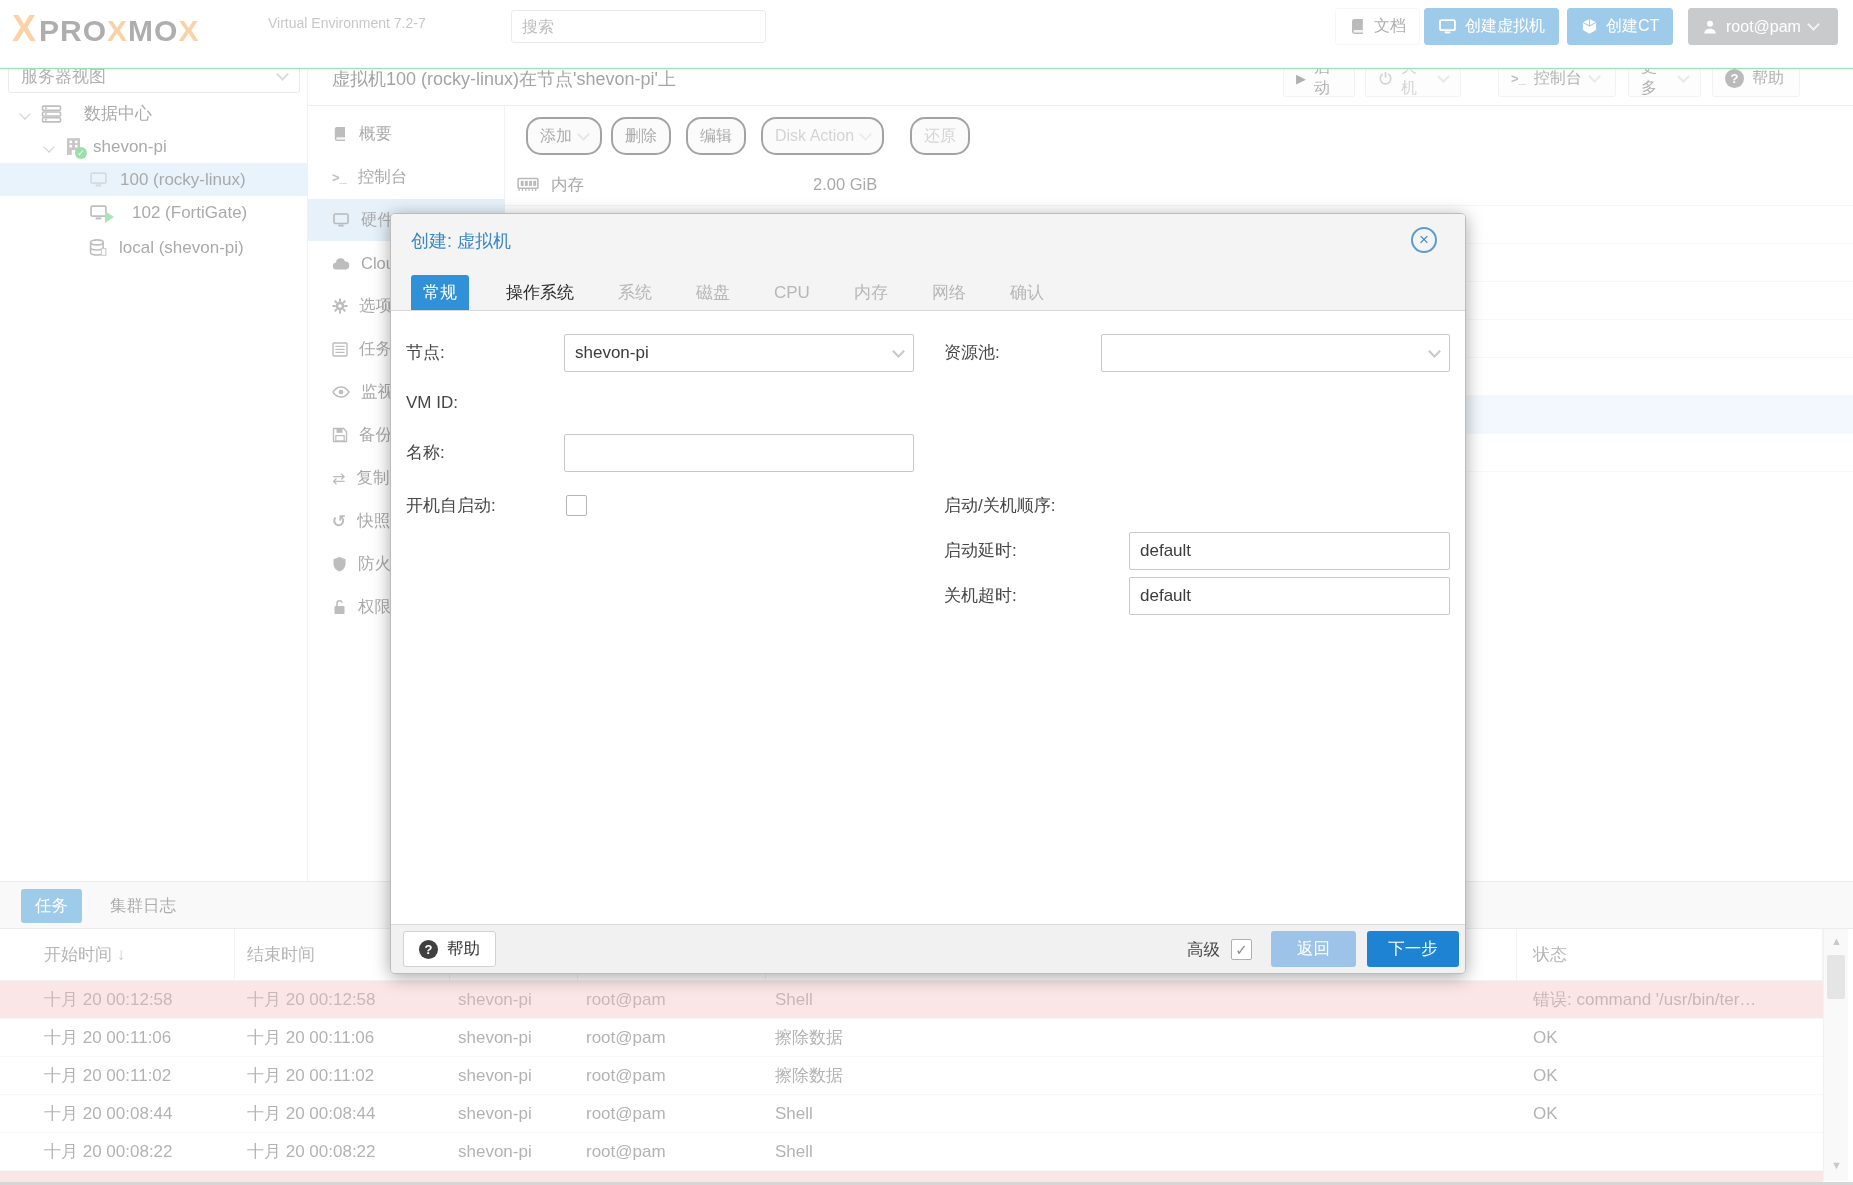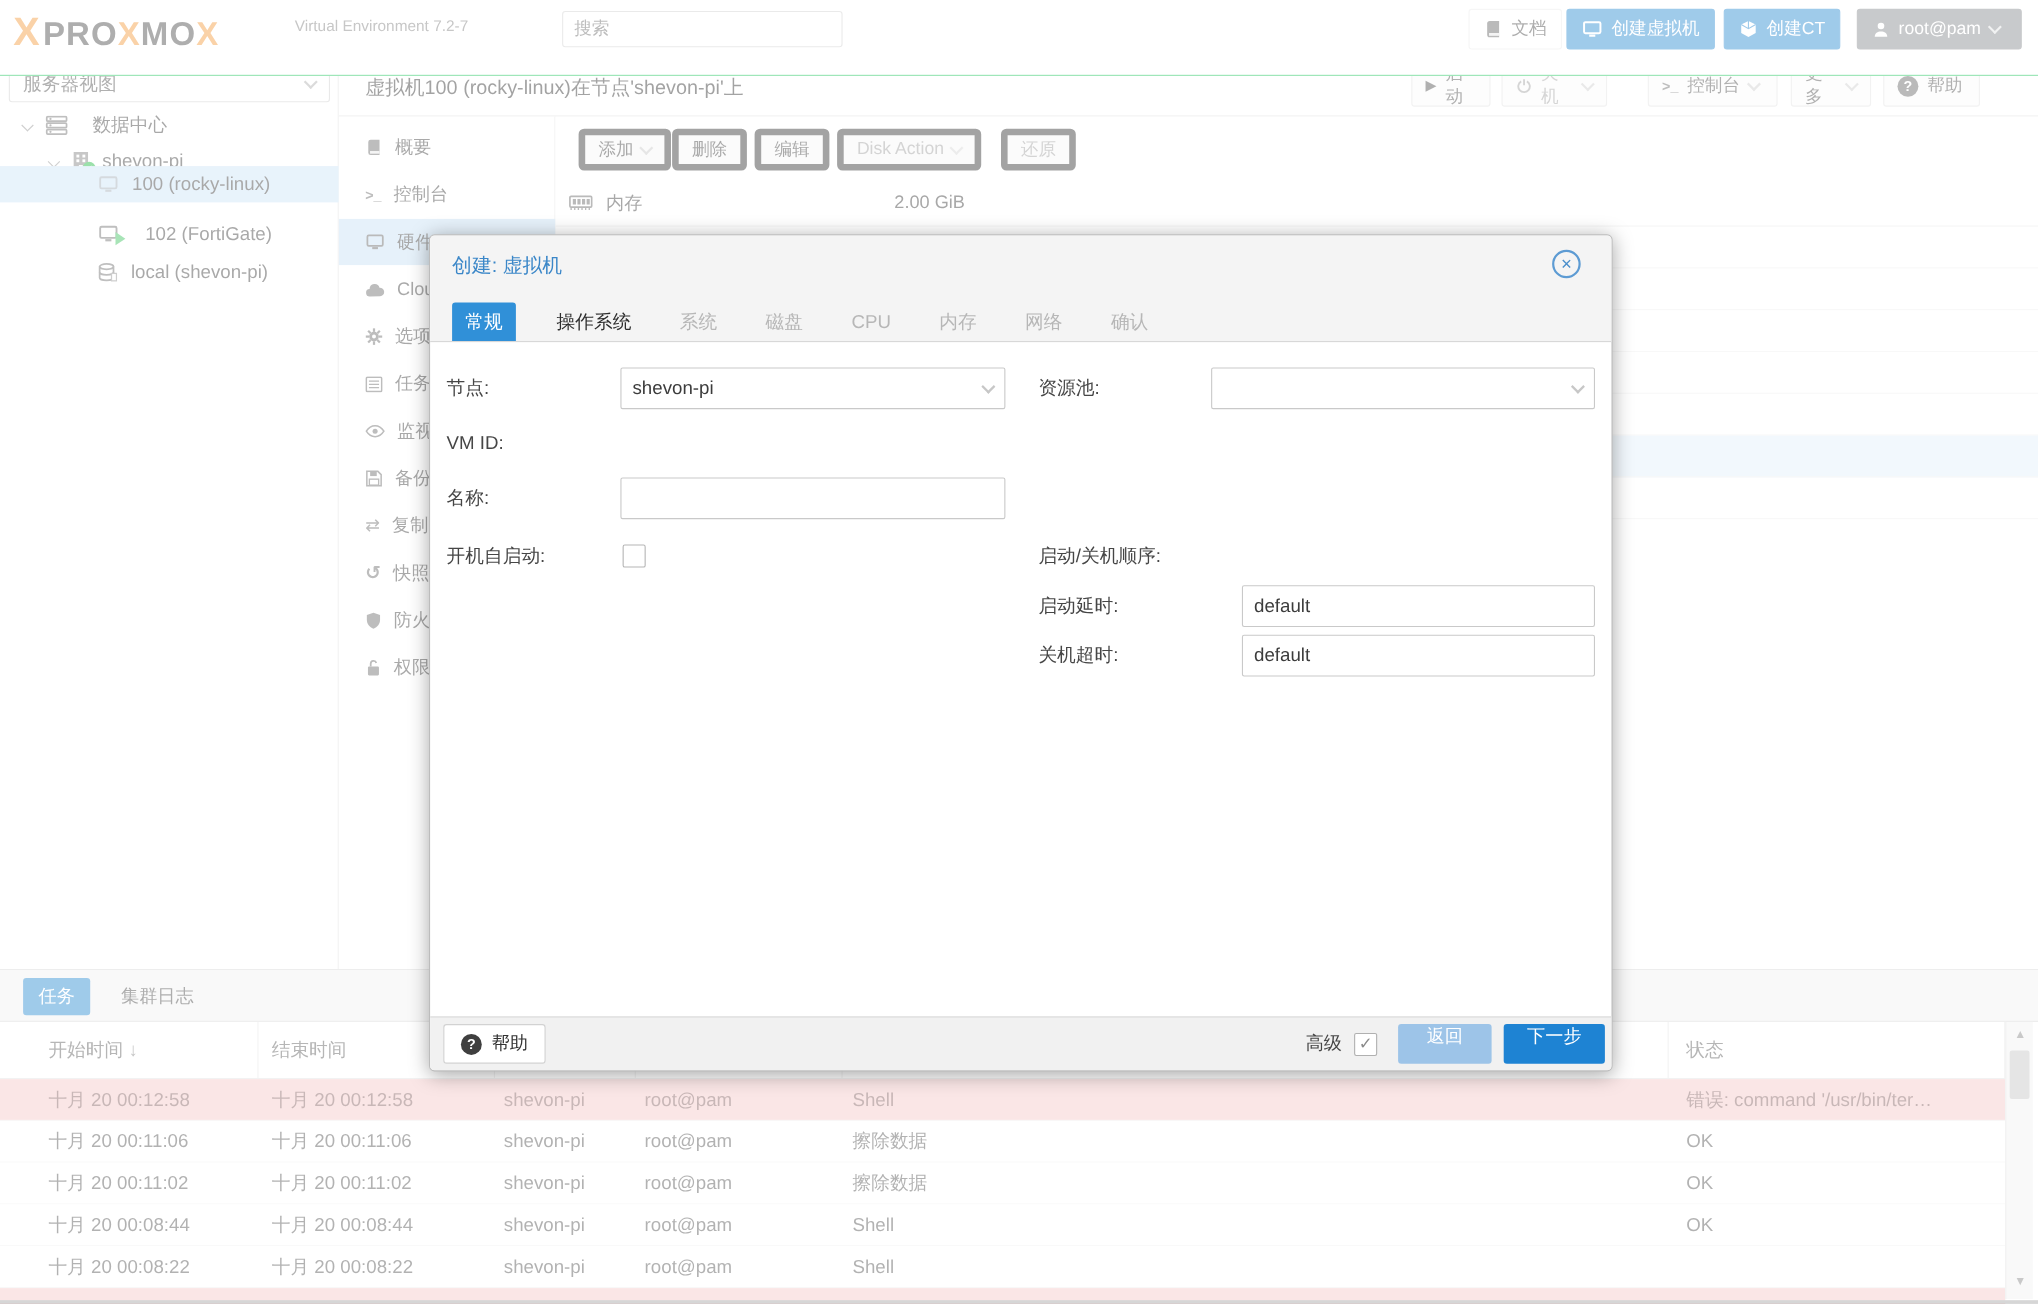--- a/index.html
+++ b/index.html
@@ -30,21 +30,21 @@
 .playtri{position:absolute;right:-6px;bottom:-2px;width:0;height:0;border-left:9px solid #49c76a;border-top:6px solid transparent;border-bottom:6px solid transparent}
 
 .titlebar{position:absolute;left:308px;top:53px;width:1545px;height:53px;background:#fff;border-bottom:1px solid #dcdcdc}
 .pgtitle{position:absolute;left:24px;top:14px;font-size:18px;color:#3f3f3f}
 .abtn{position:absolute;top:6px;height:38px;background:#fafafa;border:1px solid #e3e3e3;border-radius:3px;display:flex;align-items:center;gap:8px;padding:0 12px;font-size:16px;color:#5c5c5c;cursor:pointer}
 .abtn.dim{color:#a8a8a8}
 .submenu{position:absolute;left:308px;top:106px;width:197px;height:775px;background:#fff;border-right:1px solid #e4e4e4}
 .mi{position:absolute;left:0;width:197px;height:42px;display:flex;align-items:center;gap:11px;padding-left:24px;font-size:16.5px;color:#4c4c4c;cursor:pointer;white-space:nowrap}
 .mi.active{background:#cbe2f5}
 .hwpanel{position:absolute;left:505px;top:106px;width:1348px;height:775px;background:#fff}
-.tbtn{position:absolute;top:11px;height:38px;background:#f6f6f6;border:6px solid #404040;border-radius:5px;display:flex;align-items:center;gap:7px;padding:0 12px;font-size:16px;color:#4e4e4e;cursor:pointer}
+.tbtn{position:absolute;top:11px;height:38px;background:#f6f6f6;border:2px solid #404040;border-radius:15px;display:flex;align-items:center;gap:7px;padding:0 12px;font-size:16px;color:#4e4e4e;cursor:pointer}
 .tbtn.dim{color:#a5a5a5}
 .hwrow{position:absolute;left:0;top:58px;width:1348px;height:42px;border-bottom:1px solid #ececec;display:flex;align-items:center;font-size:16.5px;color:#4a4a4a}
 .faintrow{position:absolute;left:0;width:1348px;height:38px;border-bottom:1px solid #f0f0f0}
 
 .bottom{position:absolute;left:0;top:881px;width:1853px;height:304px;background:#fff;border-top:1px solid #d5d5d5}
 .btabrow{position:absolute;left:0;top:0;width:1853px;height:47px;background:#f2f2f2;border-bottom:1px solid #d8d8d8}
 .btab{position:absolute;top:7px;height:34px;border-radius:3px;display:flex;align-items:center;padding:0 14px;font-size:16.5px;cursor:pointer}
 .btab.active{background:#3892d4;color:#fff}
 .btab.plain{color:#555}
 .thead{position:absolute;left:0;top:47px;width:1823px;height:52px;background:#fff;border-bottom:1px solid #e4e4e4;display:flex;font-size:17px;color:#666}
@@ -73,21 +73,21 @@
 .fcombo{position:absolute;height:38px;border:1px solid #c9c9c9;border-radius:2px;background:#fff;font-size:17px;color:#3c3c3c;display:flex;align-items:center;padding:0 10px;cursor:pointer}
 .fcombo .chev{margin-left:auto;color:#b5b5b5}
 .spin{position:absolute;right:8px;top:6px;display:flex;flex-direction:column;gap:3px}
 .spin i{width:0;height:0;border-left:5px solid transparent;border-right:5px solid transparent;display:block;cursor:pointer}
 .spin .up{border-bottom:7px solid #b8b8b8}
 .spin .dn{border-top:7px solid #b8b8b8}
 .cbox{position:absolute;width:21px;height:21px;border:1.5px solid #b5b5b5;border-radius:2px;background:#fff;cursor:pointer}
 .mfoot{position:absolute;left:0;bottom:0;width:100%;height:49px;background:#f1f1f1;border-top:1px solid #dadada}
 .helpbtn{position:absolute;left:12px;top:6px;height:36px;background:#fff;border:1px solid #d2d2d2;border-radius:3px;display:flex;align-items:center;gap:9px;padding:0 15px;font-size:16.5px;color:#333;cursor:pointer}
 .qcirc{width:19px;height:19px;border-radius:50%;background:#3f3f3f;color:#fff;font-size:13px;line-height:19px;text-align:center;font-weight:bold}
-.mbtn{position:absolute;top:6px;height:36px;border-radius:3px;font-size:16.5px;color:#fff;display:flex;justify-content:center;cursor:pointer}
+.mbtn{position:absolute;top:6px;height:36px;border-radius:3px;font-size:16.5px;color:#fff;display:flex;align-items:center;justify-content:center;cursor:pointer}
 .mbtn.back{background:#9dc4e8;width:85px}
 .mbtn.next{background:#1e83d3;width:92px}
 .advchk{position:absolute;width:21px;height:21px;border:1.5px solid #b0b0b0;border-radius:2px;background:#fff;color:#8a8a8a;font-size:15px;line-height:19px;text-align:center;cursor:pointer}
 svg{display:block}
 </style>
 </head>
 <body>
 
 <div class="hdr">
   <div class="logo"><span class="bigx">X</span><span>PRO</span><span class="ox">X</span><span>MO</span><span class="ox">X</span></div>
@@ -162,21 +162,21 @@
           <rect x="8.2" y="3" width="2.2" height="2.2" fill="#fff"></rect>
           <rect x="3.6" y="6.6" width="2.2" height="2.2" fill="#fff"></rect>
           <rect x="8.2" y="6.6" width="2.2" height="2.2" fill="#fff"></rect>
           <rect x="5.5" y="11" width="3" height="4" fill="#fff"></rect>
         </svg>
         <span class="greenchk">✓</span>
       </span>
     <span style="margin-left:11px">shevon-pi</span>
   </div>
 
-  <div class="treerow sel" style="top:98px">
+  <div class="treerow sel" style="top:110px">
     <span class="ic" style="margin-left:89px;opacity:.55;position:relative">
         <svg width="19" height="17" viewBox="0 0 16 16">
           <rect x="1" y="2" width="14" height="9.5" rx="1.2" fill="none" stroke="#8a8a8a" stroke-width="1.6"></rect>
           <rect x="5.4" y="12.6" width="5.2" height="1.9" fill="#8a8a8a"></rect>
         </svg>
       </span>
     <span style="margin-left:12px">100 (rocky-linux)</span>
   </div>
 
   <div class="treerow" style="top:143px">

